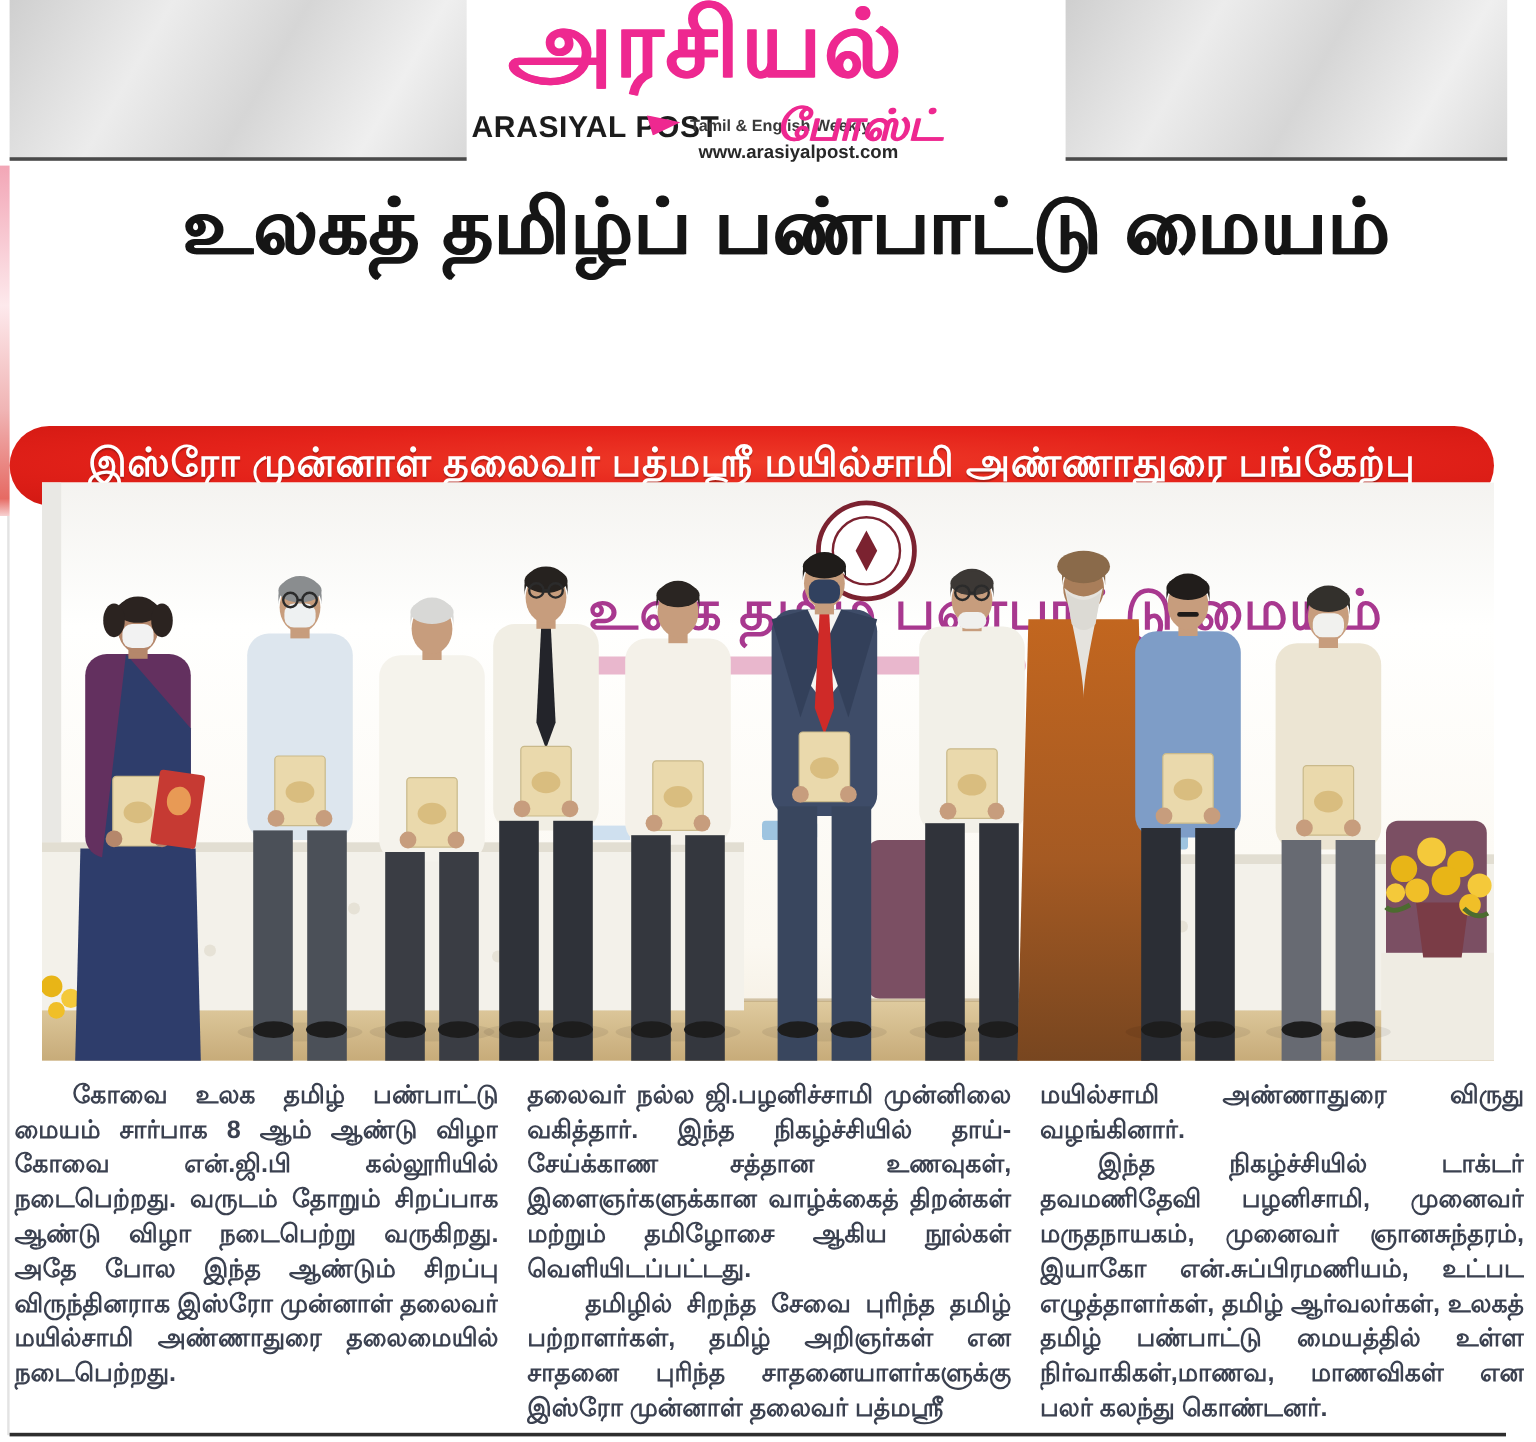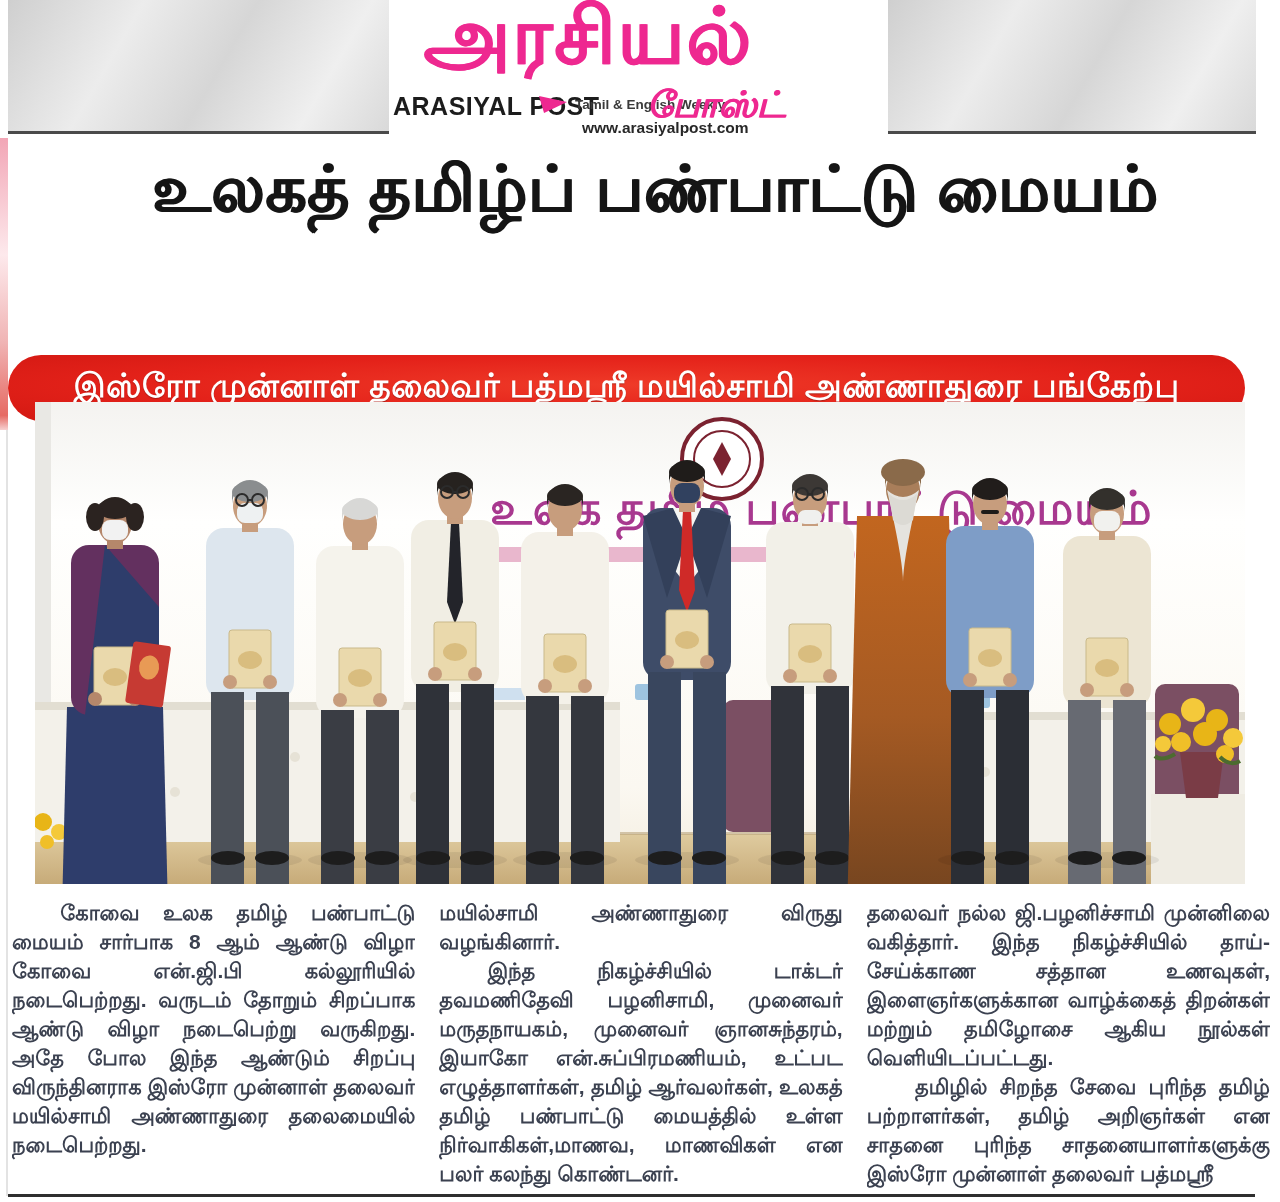--- a/index.html
+++ b/index.html
@@ -39,21 +39,21 @@
      background:radial-gradient(ellipse at 50% 45%,#ef3a28 0%,#e4221a 55%,#d21812 100%);
      display:flex;align-items:center;justify-content:center;margin-top:24px;}
   .redbanner span{color:#ffffff;font-weight:bold;font-size:33px;letter-spacing:.5px;
      text-shadow:0 1px 1px rgba(0,0,0,.25);}
 
   
   .photo{position:absolute;left:35px;top:402px;width:1210px;height:482px;background:#fdfdfb;}
 
   
   .article{position:absolute;left:12px;top:898px;width:1258px;height:292px;
-     display:flex;gap:24px;overflow:hidden;}
+     display:flex;gap:24px;overflow:hidden;justify-content:flex-end;}
   .col{width:406px;overflow:hidden;}
   .col p{margin:0;font-size:21px;line-height:29px;text-align:justify;color:#3b4150;
      font-weight:bold;letter-spacing:0;}
   .col p.indent{text-indent:2.3em;}
   .bottom-rule{position:absolute;left:8px;top:1194px;width:1247px;height:3px;background:#2e2e2e;}
 </style>
 </head>
 <body>
 
 <div class="grayblock left"></div>
@@ -320,22 +320,22 @@
         <circle cx="1092" cy="288" r="7" fill="#c79d7d"></circle>
       </g>
 </svg>
 </div>
 
 <div class="article">
   <div class="col">
     <p class="indent">கோவை உலக தமிழ் பண்பாட்டு மையம் சார்பாக 8 ஆம் ஆண்டு விழா கோவை என்.ஜி.பி கல்லூரியில் நடைபெற்றது. வருடம் தோறும் சிறப்பாக ஆண்டு விழா நடைபெற்று வருகிறது. அதே போல இந்த ஆண்டும் சிறப்பு விருந்தினராக இஸ்ரோ முன்னாள் தலைவர் மயில்சாமி அண்ணாதுரை தலைமையில் நடைபெற்றது.</p>
   </div>
   <div class="col">
+    <p>தலைவர் நல்ல ஜி.பழனிச்சாமி முன்னிலை வகித்தார். இந்த நிகழ்ச்சியில் தாய்- சேய்க்காண சத்தான உணவுகள், இளைஞர்களுக்கான வாழ்க்கைத் திறன்கள் மற்றும் தமிழோசை ஆகிய நூல்கள் வெளியிடப்பட்டது.</p>
+    <p class="indent">தமிழில் சிறந்த சேவை புரிந்த தமிழ் பற்றாளர்கள், தமிழ் அறிஞர்கள் என சாதனை புரிந்த சாதனையாளர்களுக்கு இஸ்ரோ முன்னாள் தலைவர் பத்மஸ்ரீ</p>
+  </div>
+  <div class="col">
     <p>மயில்சாமி அண்ணாதுரை விருது வழங்கினார்.</p>
     <p class="indent">இந்த நிகழ்ச்சியில் டாக்டர் தவமணிதேவி பழனிசாமி, முனைவர் மருதநாயகம், முனைவர் ஞானசுந்தரம், இயாகோ என்.சுப்பிரமணியம், உட்பட எழுத்தாளர்கள், தமிழ் ஆர்வலர்கள், உலகத் தமிழ் பண்பாட்டு மையத்தில் உள்ள நிர்வாகிகள்,மாணவ, மாணவிகள் என பலர் கலந்து கொண்டனர்.</p>
   </div>
-  <div class="col">
-    <p>தலைவர் நல்ல ஜி.பழனிச்சாமி முன்னிலை வகித்தார். இந்த நிகழ்ச்சியில் தாய்- சேய்க்காண சத்தான உணவுகள், இளைஞர்களுக்கான வாழ்க்கைத் திறன்கள் மற்றும் தமிழோசை ஆகிய நூல்கள் வெளியிடப்பட்டது.</p>
-    <p class="indent">தமிழில் சிறந்த சேவை புரிந்த தமிழ் பற்றாளர்கள், தமிழ் அறிஞர்கள் என சாதனை புரிந்த சாதனையாளர்களுக்கு இஸ்ரோ முன்னாள் தலைவர் பத்மஸ்ரீ</p>
-  </div>
 </div>
 
 <div class="bottom-rule"></div>
 
 </body></html>

